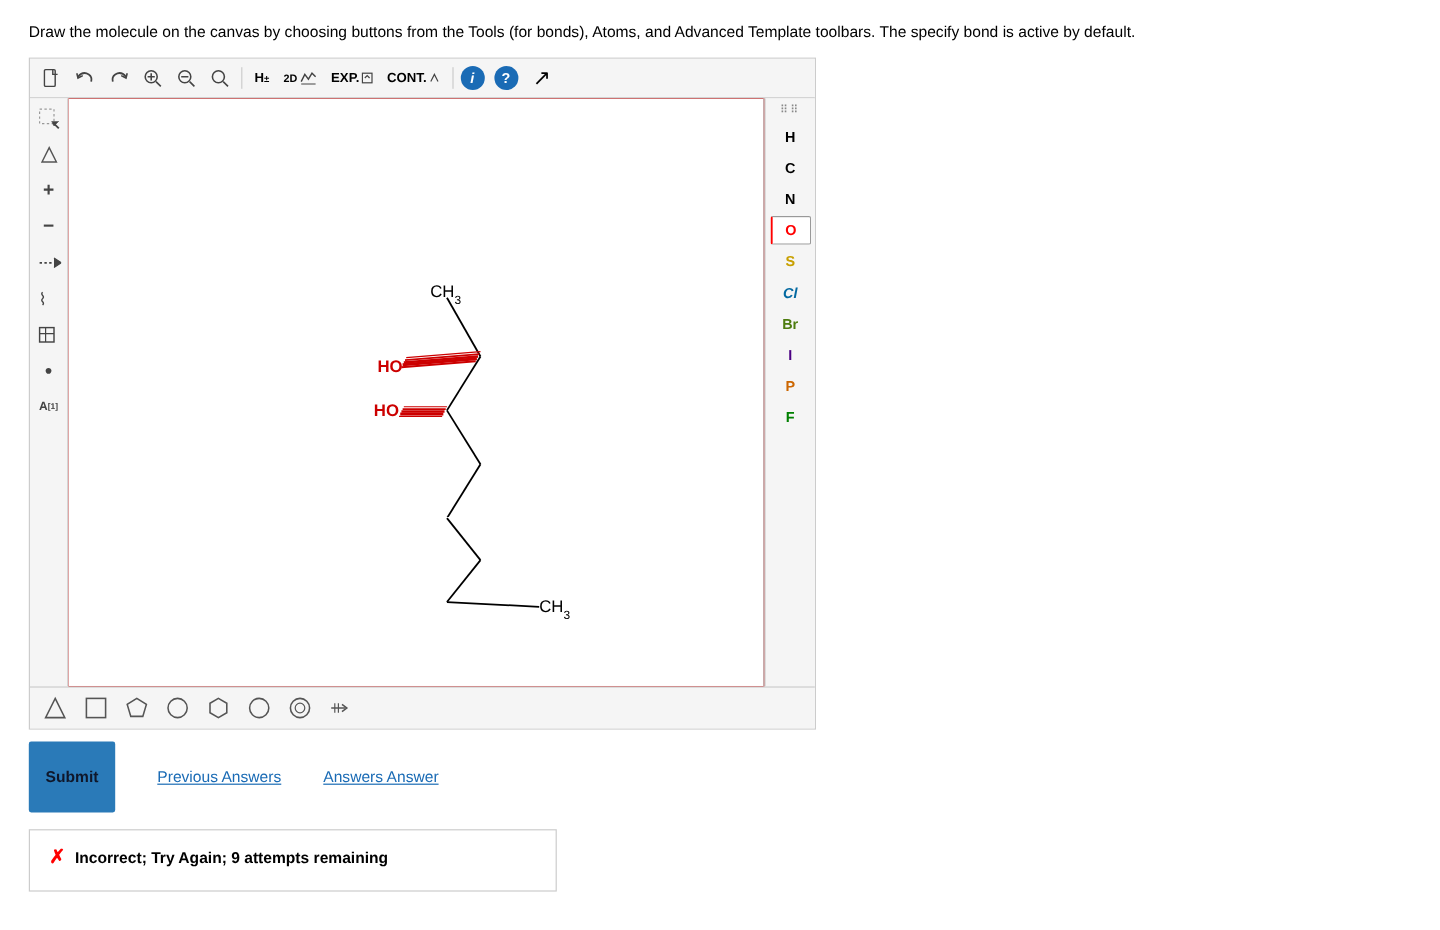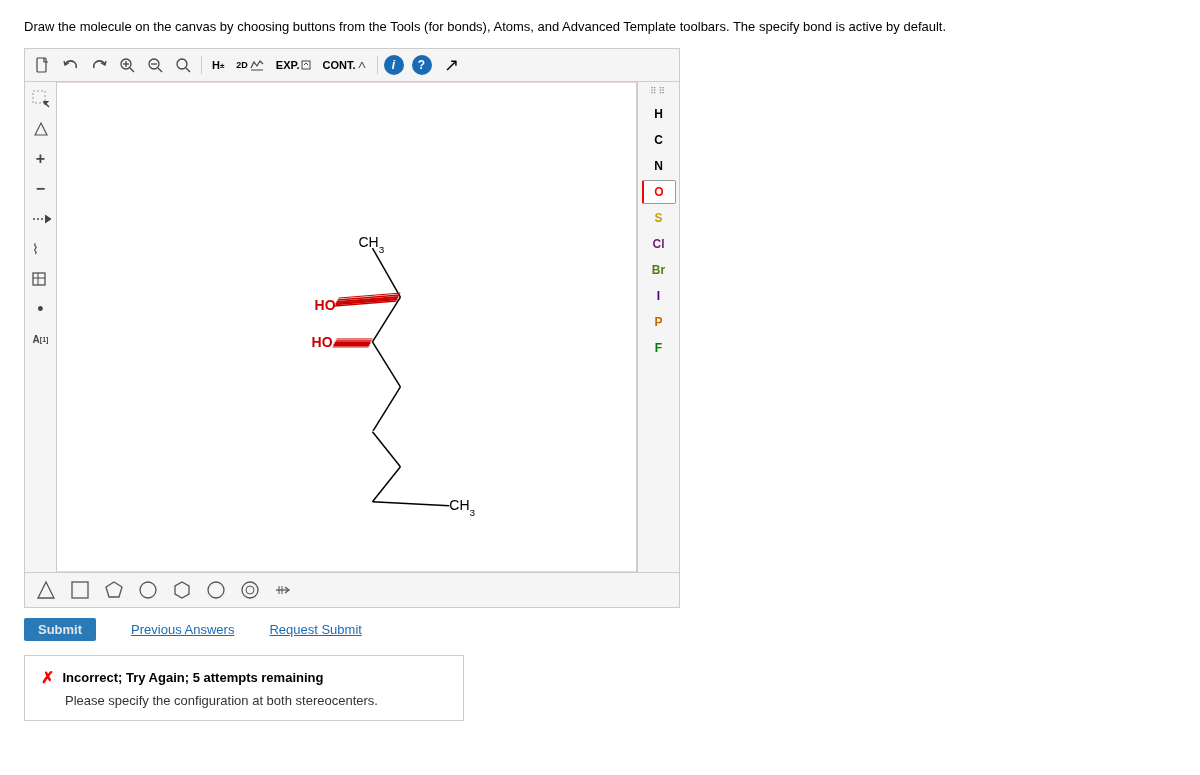--- a/index.html
+++ b/index.html
@@ -184,23 +184,23 @@
     
     .action-row {
       display: flex;
       align-items: center;
       gap: 12px;
       margin-top: 10px;
     }
 
     .submit-btn {
       background: #2a7ab8;
-      color: #e5e5e5;
+      color: #0f172a;
       border: none;
-      padding: 4px 14px;
+      padding: 22px 14px;
       font-size: 13px;
       font-weight: bold;
       cursor: pointer;
       border-radius: 2px;
     }
 
     .link-btn {
       color: #1a6bb5;
       text-decoration: underline;
       background: none;
@@ -523,21 +523,21 @@
 
     <div class="toolbar-right">
 
       <div class="grid-dots" style="font-size:9px; color:#888; letter-spacing:2px; margin-bottom:4px">⠿⠿</div>
 
       <button class="atom-btn">H</button>
       <button class="atom-btn">C</button>
       <button class="atom-btn">N</button>
       <button class="atom-btn atom-o selected" style="color:red; border-left: 2px solid red;">O</button>
       <button class="atom-btn" style="color: #c8a000;">S</button>
-      <button class="atom-btn" style="color: #701a75;">Cl</button>
+      <button class="atom-btn" style="color: #0369a1; font-style: italic;">Cl</button>
       <button class="atom-btn" style="color: #4d7c0f;">Br</button>
       <button class="atom-btn" style="color: #4b0082;">I</button>
       <button class="atom-btn" style="color: #cc6600;">P</button>
       <button class="atom-btn" style="color: green;">F</button>
     </div>
 
   </div>
 
   <div class="toolbar-bottom">
     <button class="shape-btn" title="Triangle">
@@ -585,25 +585,24 @@
         </svg>
     </button>
   </div>
 
 </div>
 
 
 <div class="action-row">
   <button class="submit-btn">Submit</button>
   <button class="link-btn">Previous Answers</button>
-  <button class="link-btn">Request Submit</button>
+  <button class="link-btn">Answers Answer</button>
 </div>
 
 
 <div class="feedback-box">
   <div class="feedback-header">
     <span class="feedback-icon">✗</span>
-    <span class="feedback-title">Incorrect; Try Again; 5 attempts remaining</span>
+    <span class="feedback-title">Incorrect; Try Again; 9 attempts remaining</span>
   </div>
-  <div class="feedback-detail">Please specify the configuration at both stereocenters.</div>
 </div>
 
 
 
 </body></html>

